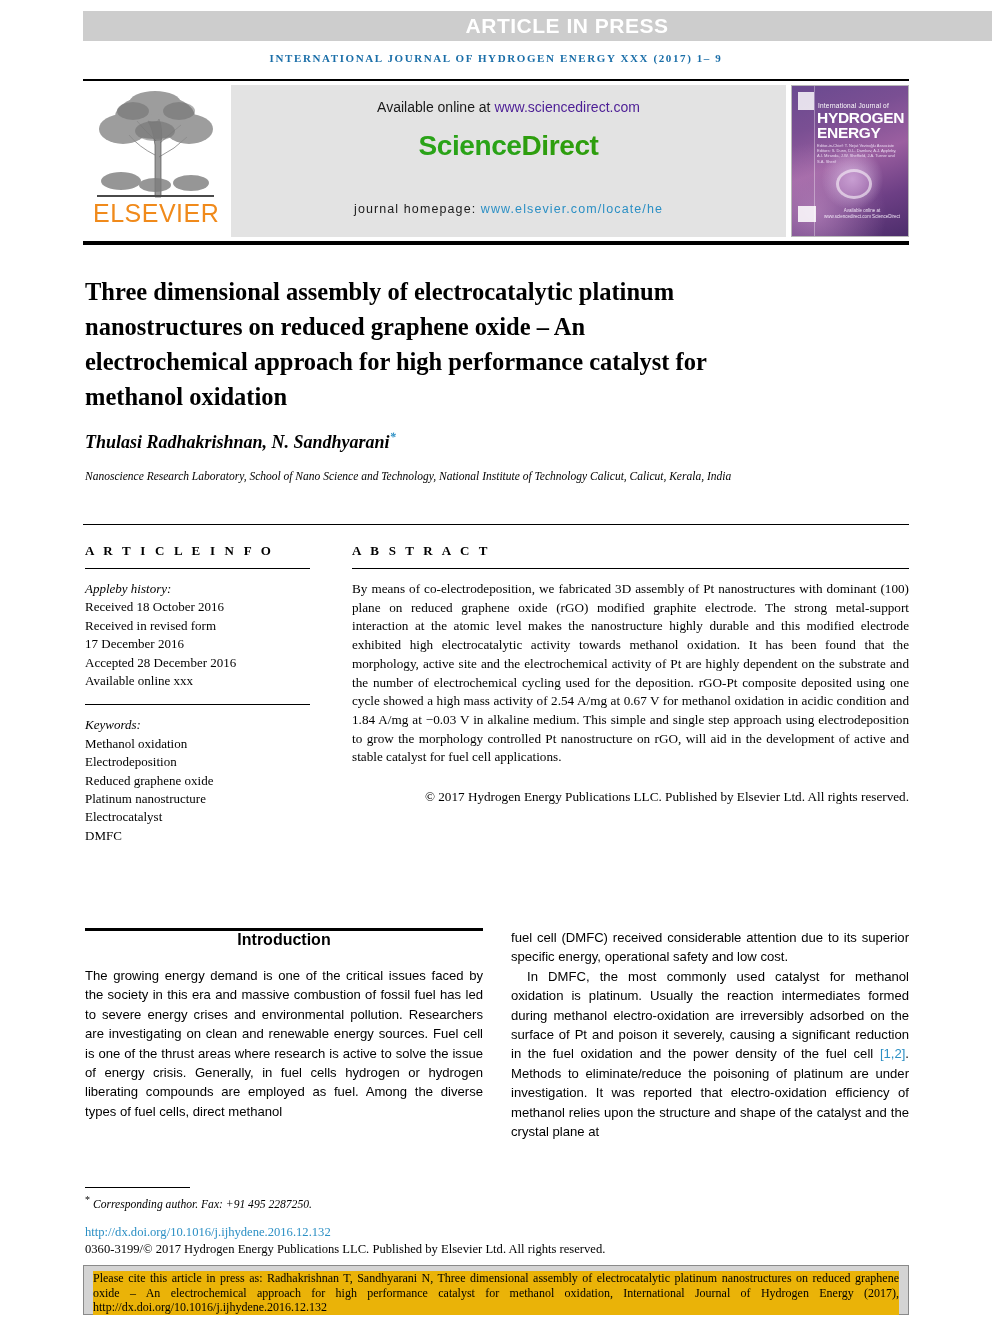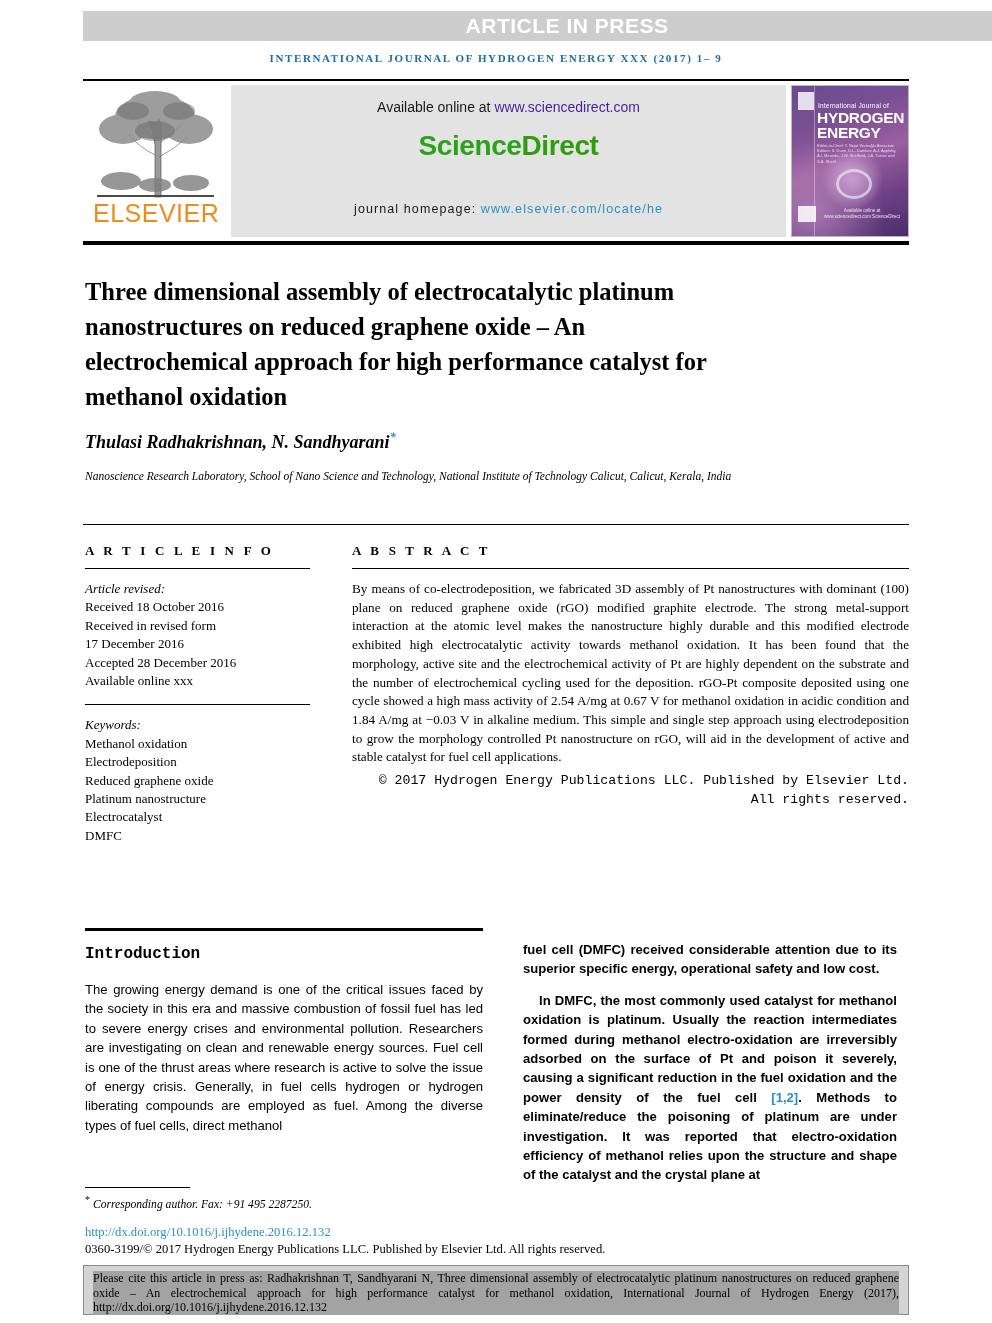--- a/index.html
+++ b/index.html
@@ -256,23 +256,23 @@
     margin-bottom: 11px;
   }
   .abs-body {
     margin-top: 11px;
     font-family: "Liberation Serif", serif;
     font-size: 13.2px;
     line-height: 18.7px;
     text-align: justify;
   }
   .abs-copy {
-    margin-top: 5px;
+    margin-top: 21px;
     text-align: right;
-    font-family: Liberation Mono, monospace;
+    font-family: Liberation Serif, serif;
     font-size: 13.2px;
     line-height: 18.7px;
   }
 
   
   .col-left {
     position: absolute;
     left: 85px;
     top: 928px;
     width: 398px;
@@ -282,35 +282,35 @@
     left: 511px;
     top: 928px;
     width: 398px;
   }
   .intro-rule {
     height: 3px;
     background: #000;
     width: 398px;
   }
   .intro-head {
-    margin-top: 14px;
-    font-family: Liberation Mono, monospace;
+    font-family: Liberation Sans, sans-serif;
     font-weight: bold;
     font-size: 16px;
+    text-align: center;
   }
   .body-text {
     font-family: "Liberation Sans", sans-serif;
     font-size: 13.1px;
     line-height: 19.4px;
     text-align: justify;
     color: #000;
   }
   .col-left .body-text { margin-top: 17px; }
   .col-right .body-text { margin-top: 0px; }
-  .body-text p { margin: 12px; text-indent: 0; font-weight: bold; }
+  .body-text p { margin: 0; text-indent: 0; }
   .body-text p + p { text-indent: 16px; }
   .ref { color: #2b8fc4; }
 
   
   .foot-rule {
     position: absolute;
     left: 85px;
     top: 1187px;
     width: 105px;
     height: 1px;
@@ -351,21 +351,21 @@
     left: 83px;
     top: 1265px;
     width: 826px;
     height: 50px;
     border: 1px solid #8a8a8a;
     background: #d4d4d4;
     box-sizing: border-box;
     padding: 5px 9px 0 9px;
   }
   .cite-inner {
-    background: #a3a3a3;
+    background: #eab308;
     font-family: "Liberation Serif", serif;
     font-size: 12px;
     line-height: 14.6px;
     text-align: justify;
     color: #000;
   }
 
   
   .cover-bg {
     position: absolute; inset: 0;
@@ -503,21 +503,21 @@
     <span>Thulasi Radhakrishnan, N. Sandhyarani</span><sup>*</sup>
   </div>
   <div class="affil">Nanoscience Research Laboratory, School of Nano Science and Technology, National Institute of Technology Calicut, Calicut, Kerala, India</div>
 
   <div class="rule-info-top"></div>
 
   <div class="info-col">
     <div class="sec-head">A R T I C L E   I N F O</div>
     <div class="thin-rule"></div>
     <div class="info-body">
-      <div class="lbl">Article revised:</div>
+      <div class="lbl">Appleby history:</div>
       <div>Received 18 October 2016</div>
       <div>Received in revised form</div>
       <div>17 December 2016</div>
       <div>Accepted 28 December 2016</div>
       <div>Available online xxx</div>
     </div>
     <div class="info-rule2"></div>
     <div class="info-body" style="margin-top:0">
       <div class="lbl">Keywords:</div>
       <div>Methanol oxidation</div>

